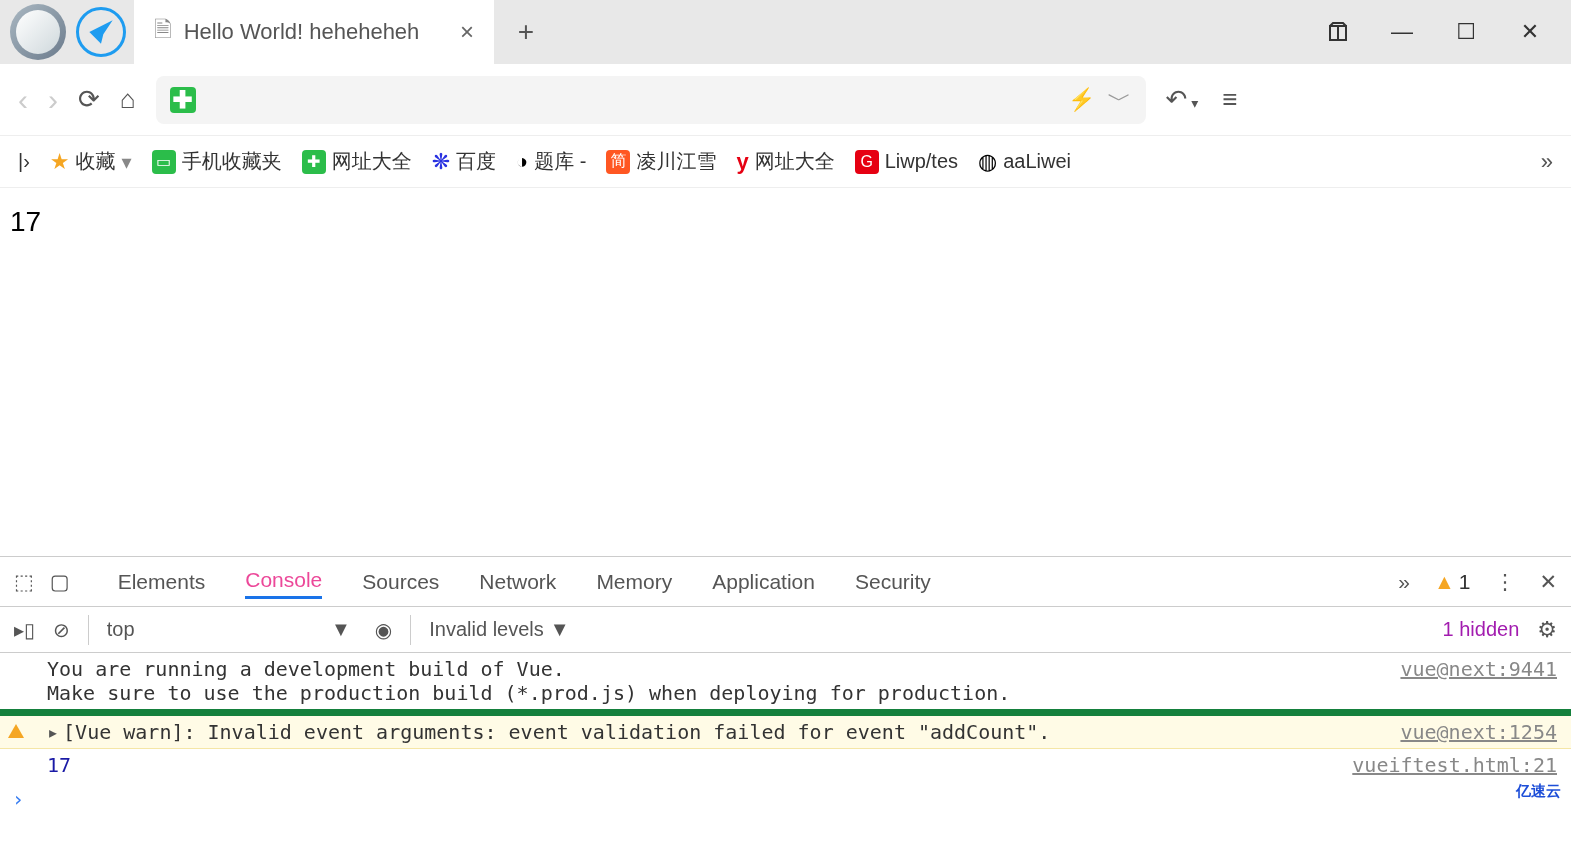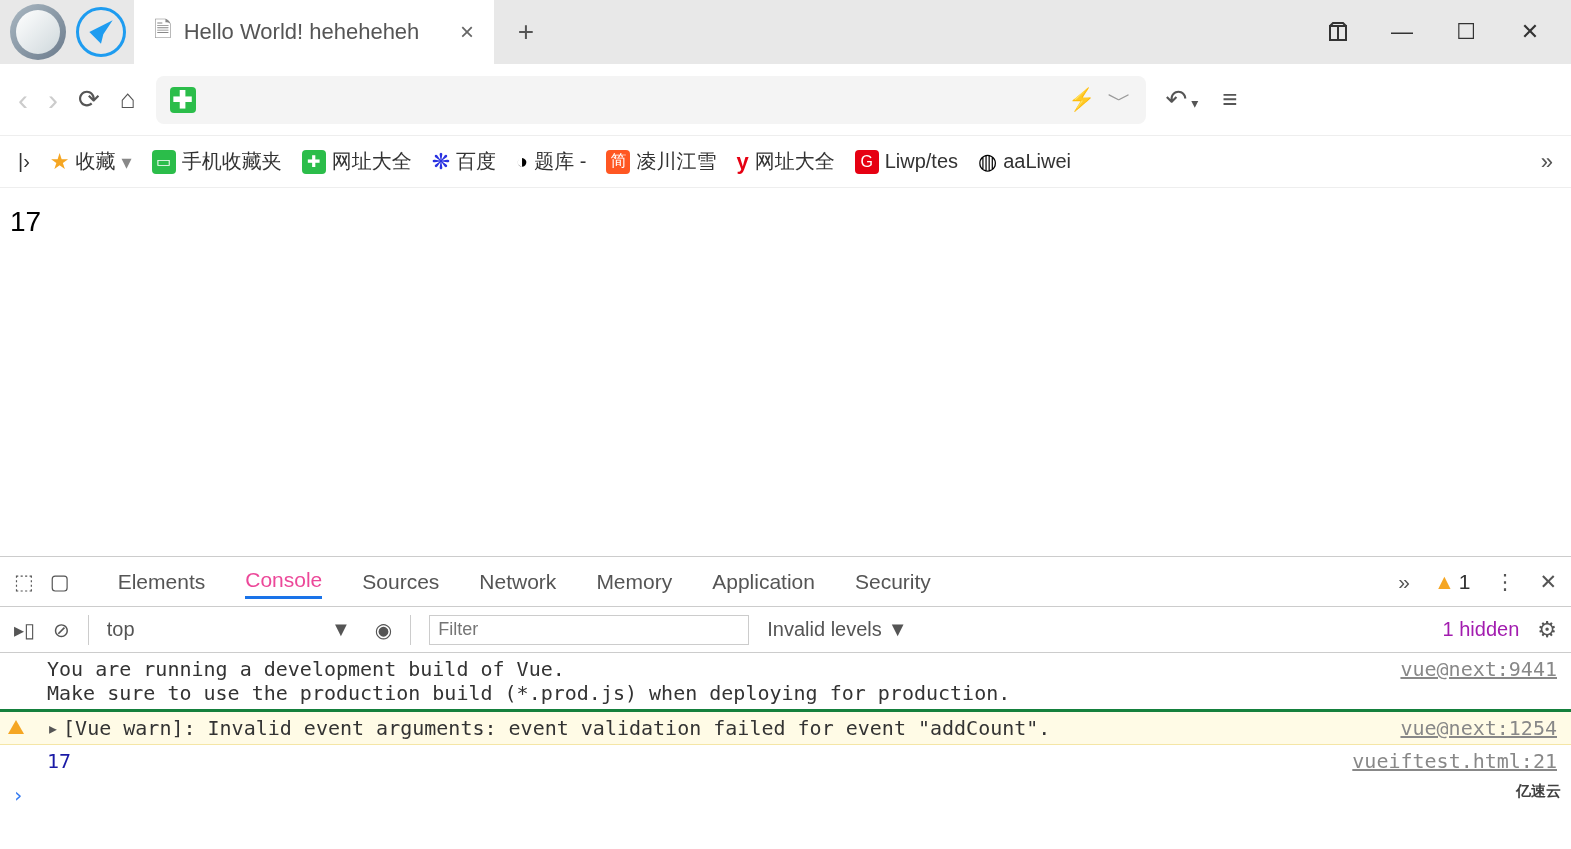--- a/index.html
+++ b/index.html
@@ -54,27 +54,27 @@
 .ctx-select{display:flex;align-items:flex-end;gap:10px;min-width:250px;justify-content:space-between;padding-right:6px;}
 .filter-input{height:30px;width:320px;border:1px solid #ccc;padding:0 8px;font-size:18px;color:#999;background:#fff;}
 .levels{display:flex;align-items:center;gap:6px;}
 .hidden-ct{margin-left:auto;color:#a21caf;}
 .gear{font-size:22px;color:#555;}
 
 .console-body{flex:1;font-family:Consolas,monospace;font-size:20px;overflow:hidden;}
 .log-row{display:flex;padding:4px 14px 4px 47px;align-items:flex-start;}
 .log-row .msg{flex:1;white-space:pre;}
 .log-row .src{color:#888;text-decoration:underline;white-space:nowrap;}
-.log-warn{background:#fffbe6;border-top:3px solid #15803d;border-bottom:1px solid #f5e6a6;position:relative;}
+.log-warn{background:#fffbe6;border-top:7px solid #15803d;border-bottom:1px solid #f5e6a6;position:relative;}
 .log-warn::before{content:"";position:absolute;left:8px;top:8px;width:0;height:0;border-left:8px solid transparent;border-right:8px solid transparent;border-bottom:14px solid #f5a623;}
 .log-warn .expand{color:#555;margin-right:4px;}
 .log-num .msg{color:#1a1aa6;}
 .prompt{padding:6px 12px;color:#367cf1;font-family:Consolas,monospace;font-size:20px;}
 
-.watermark{position:absolute;right:10px;bottom:48px;font-size:15px;color:#404040;font-weight:bold;}
+.watermark{position:absolute;right:10px;bottom:48px;font-size:15px;color:#1d4ed8;font-weight:bold;}
 </style>
 </head>
 <body>
 
 <div class="titlebar">
   <div class="avatar"></div>
   <div class="logo-circle">
     <svg viewBox="0 0 24 24">
         <path fill="#1e9cf0" d="M2 12 L22 2 L14 14 L12 22 Z"></path>
       </svg>
@@ -188,21 +188,20 @@
   <div class="dt-toolbar">
     <span>▸▯</span>
     <span>⊘</span>
     <span class="sep"></span>
     <span class="ctx-select">
         <span>top</span>
         <span>▼</span>
       </span>
     <span>◉</span>
     <span class="sep"></span>
-    <input class="filter-input" placeholder="Filter" style="">
     <span class="levels">
         <span>Invalid levels</span> 
         <span>▼</span>
       </span>
     <span class="hidden-ct">1 hidden</span>
     <span class="gear">⚙</span>
   </div>
 
   <div class="console-body">
     <div class="log-row">

